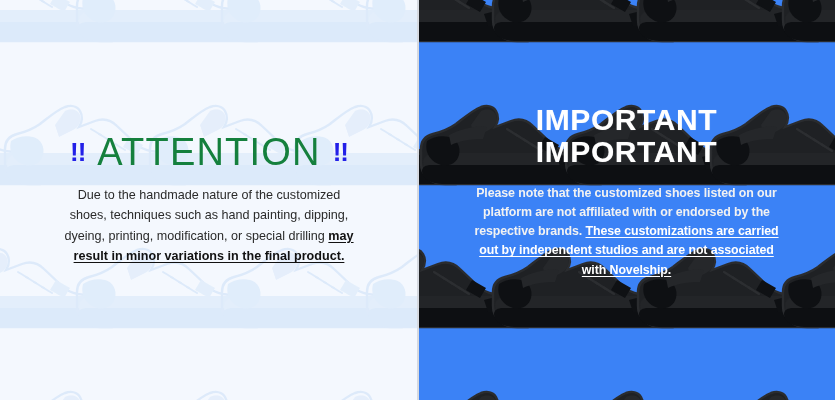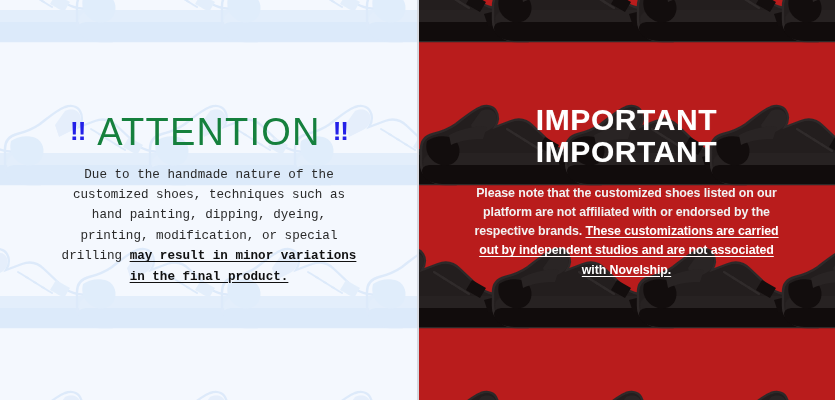--- a/index.html
+++ b/index.html
@@ -24,21 +24,21 @@
     display:flex;
     align-items:center;
     justify-content:center;
   }
   #panel-attention {
     width:418px;
     background:#f4f8fe;
   }
   #panel-disclaimer {
     width:417px;
-    background:#b91c1c;
+    background:#3b82f6;
   }
   .divider {
     position:absolute;
     left:417px; top:0;
     width:2px; height:400px;
     background:#d5d9e0;
     z-index:4;
   }
 
   
@@ -103,21 +103,20 @@
   
   .body-copy {
     font-size:12.6px;
     line-height:1.62;
   }
   #attention-body {
     color:#2a2a2a;
     font-weight:400;
     max-width:300px;
     margin:0 auto;
-    font-family:Liberation Mono, monospace;
   }
   #disclaimer-body {
     color:#f2f2f2;
     font-weight:bold;
     font-size:12.4px;
     line-height:1.55;
     max-width:320px;
     margin:16px auto;
     letter-spacing:-0.1px;
   }

